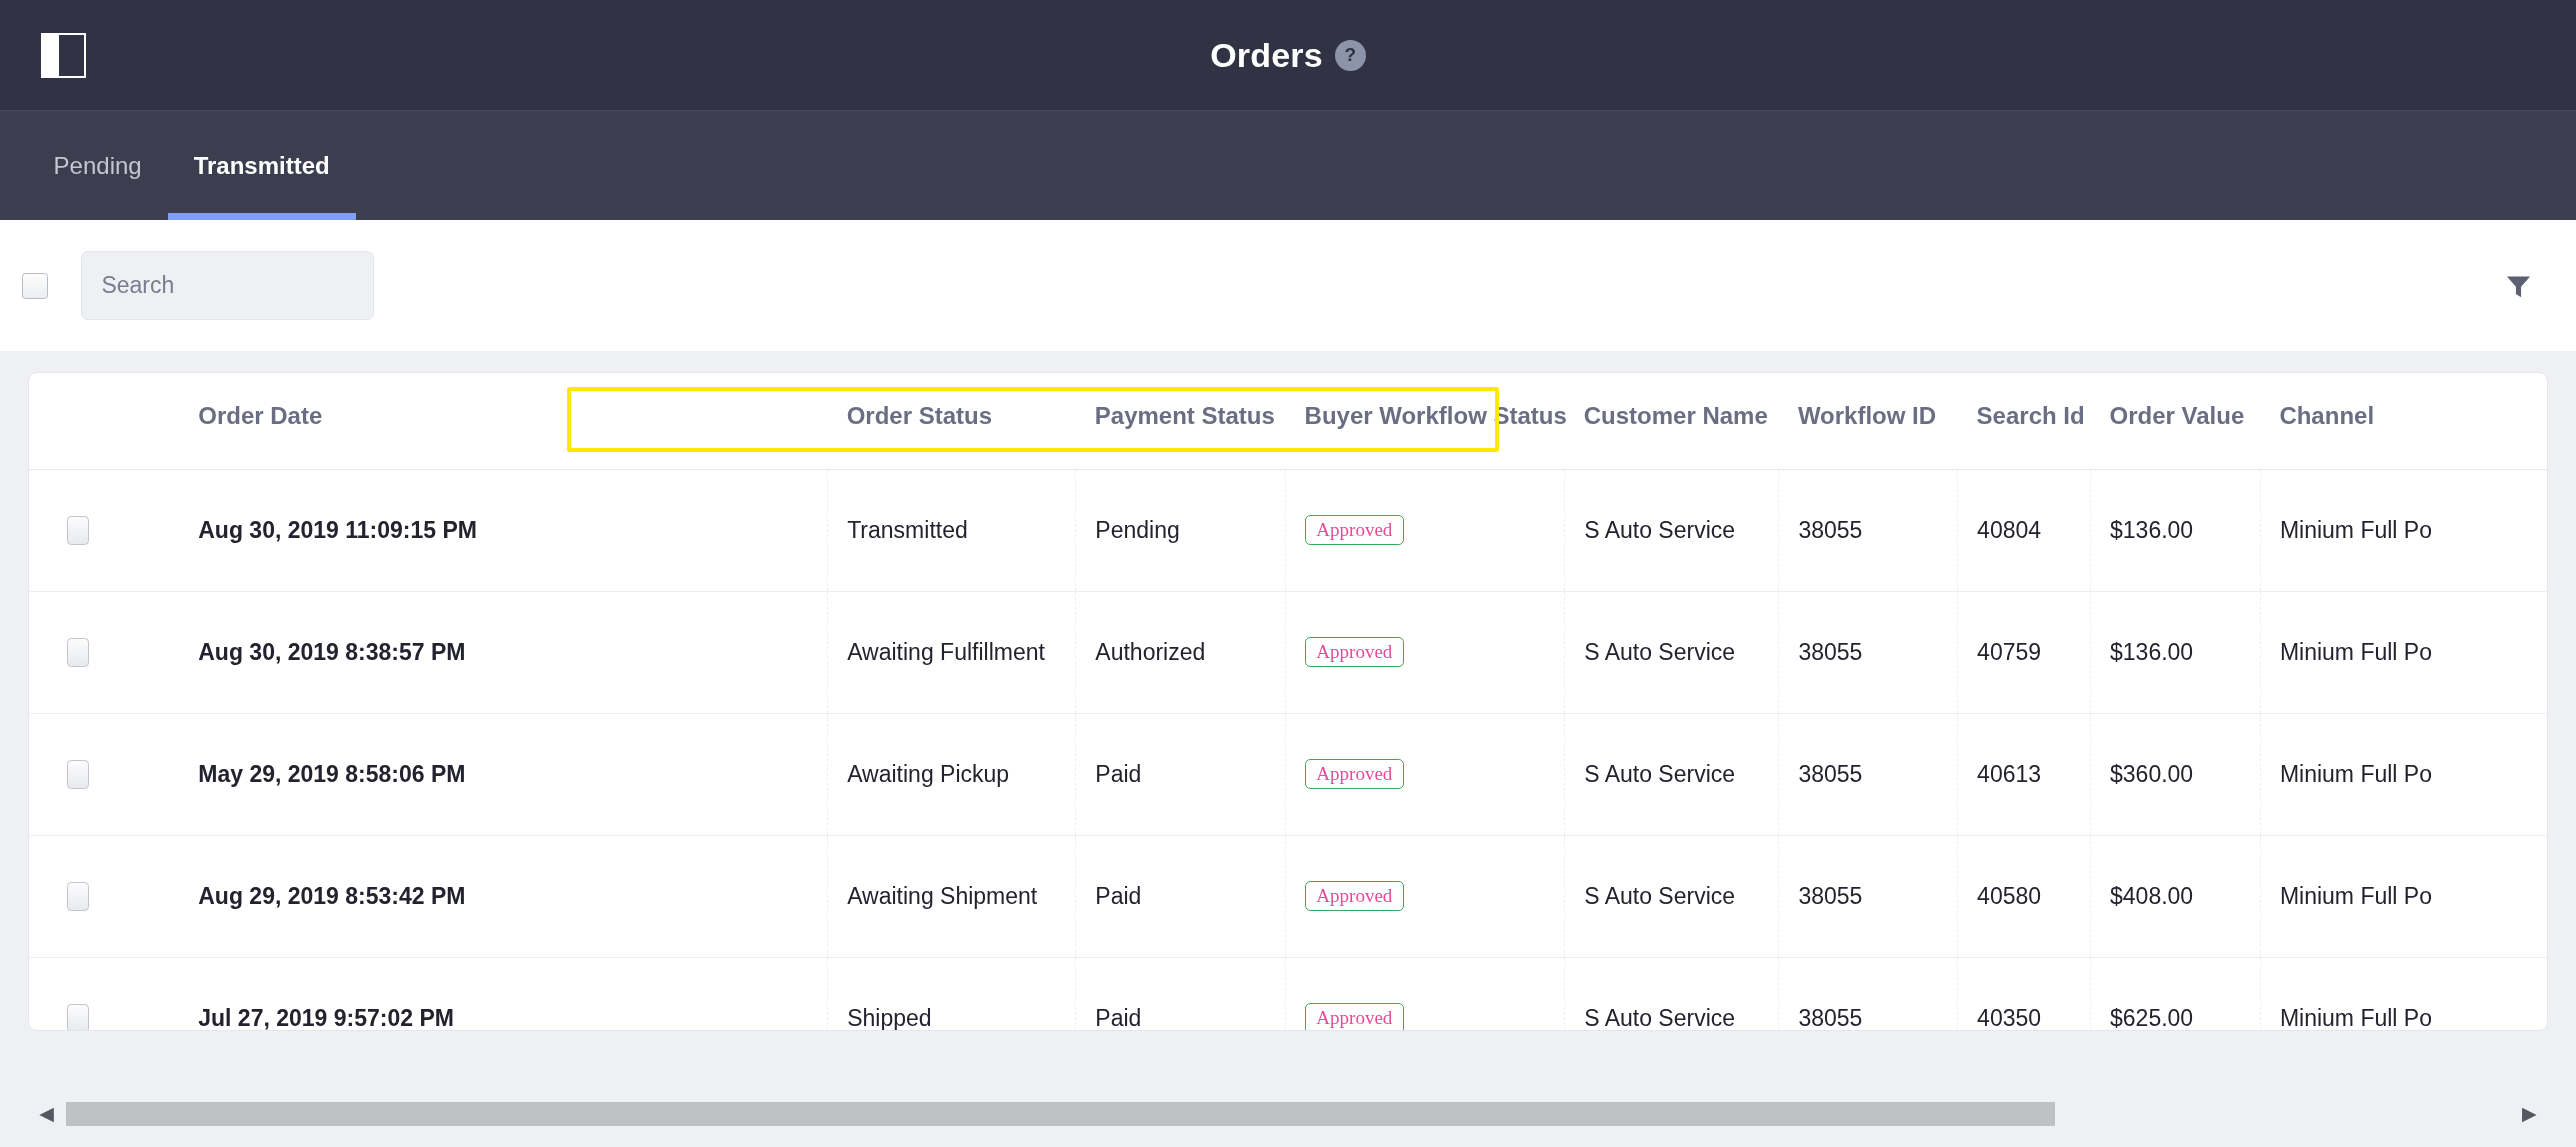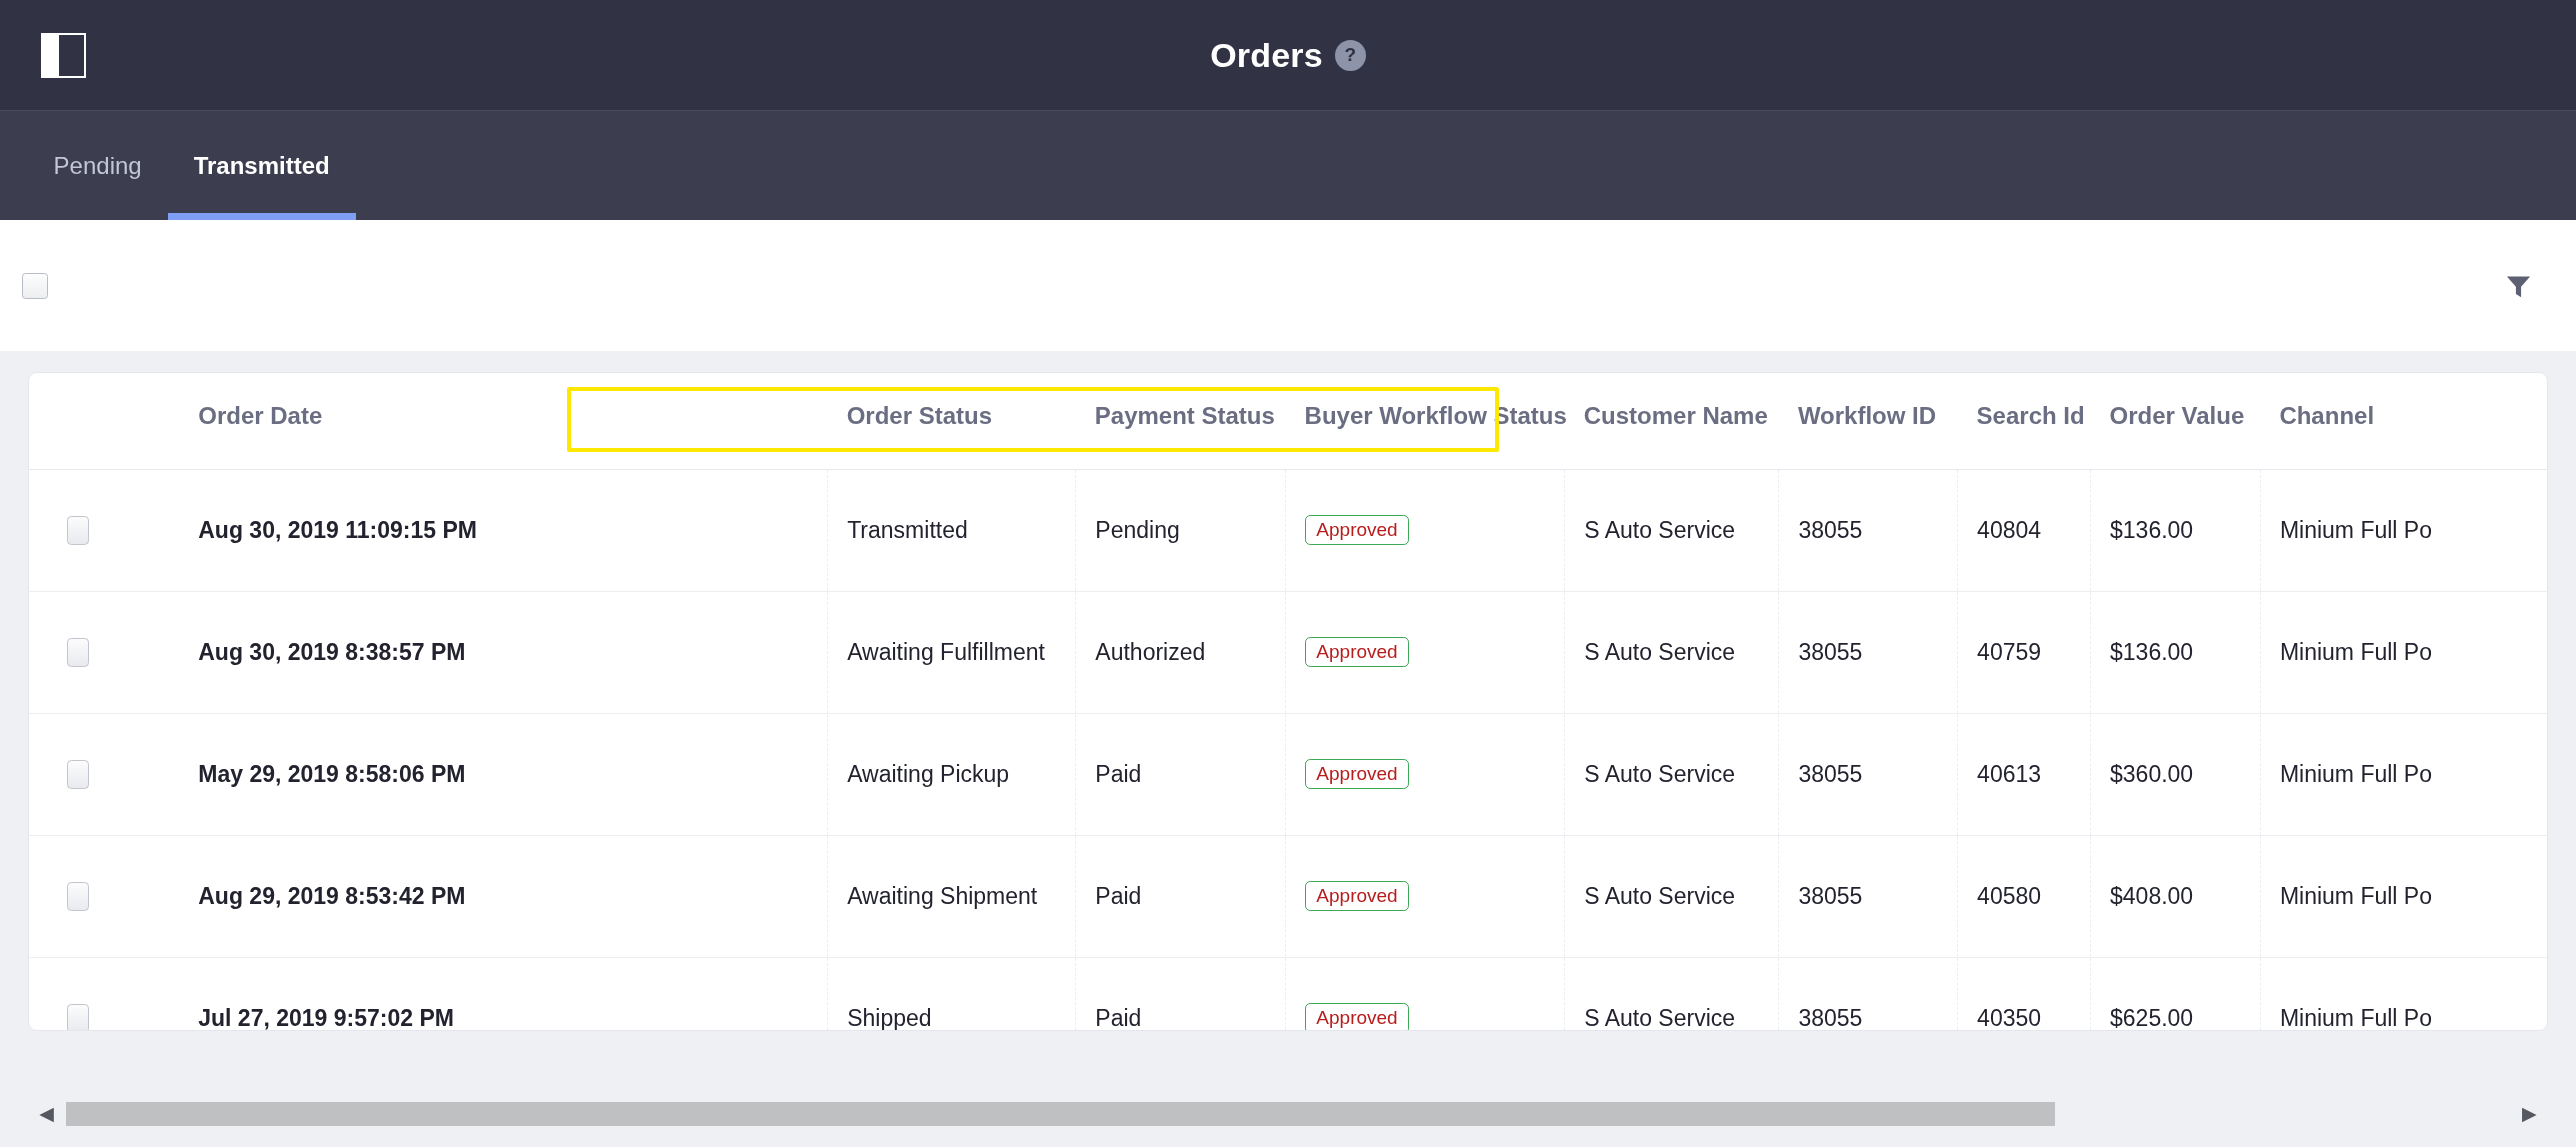--- a/index.html
+++ b/index.html
@@ -122,22 +122,22 @@
   thead th.c-check, thead th.c-chan { border-right: none; }
   th.pad, td.pad { padding-left: 19px; }
   .row-check {
     width: 22.4px; height: 29px;
     border: 1.7px solid #c2c5cd; border-radius: 4.3px;
     background: linear-gradient(#fcfcfd, #e8eaee);
     cursor: pointer; display: block;
   }
   .badge {
     display: inline-block; border: 1.7px solid #3aa856; border-radius: 5.2px;
-    color: #b91c1c; font-size: 19px; padding: 4.3px 10.3px 5.2px 10.3px;
-    line-height: 1; background: #ffffff;
+    color: #ec4899; font-size: 19px; padding: 4.3px 10.3px 5.2px 10.3px;
+    line-height: 1; background: #ffffff; font-family: Liberation Serif, serif;
   }
   
   .hl-box {
     position: absolute; left: 538px; top: 14.6px;
     width: 932px; height: 65px;
     border: 4.3px solid #ffe800; border-radius: 2.6px;
     pointer-events: none; z-index: 5;
   }
   
   .hscroll {
@@ -172,20 +172,24 @@
   </div>
 </div>
 
 <div class="tabbar">
   <div class="tab">Pending</div>
   <div class="tab active">Transmitted</div>
 </div>
 
 <div class="searchrow">
   <div class="select-all-box"></div>
+  <div class="searchfield">
+    <input type="text" placeholder="Search" style="">
+
+  </div>
   <div class="filter-btn">
     <svg width="31" height="31" viewBox="0 0 24 24">
       <path d="M3 5 H21 L14 13 V21 L10 18.5 V13 Z" fill="#5d6073"></path>
     </svg>
   </div>
 </div>
 
 <div class="table-area">
   <div class="table-card">
     <div class="hl-box"></div>

